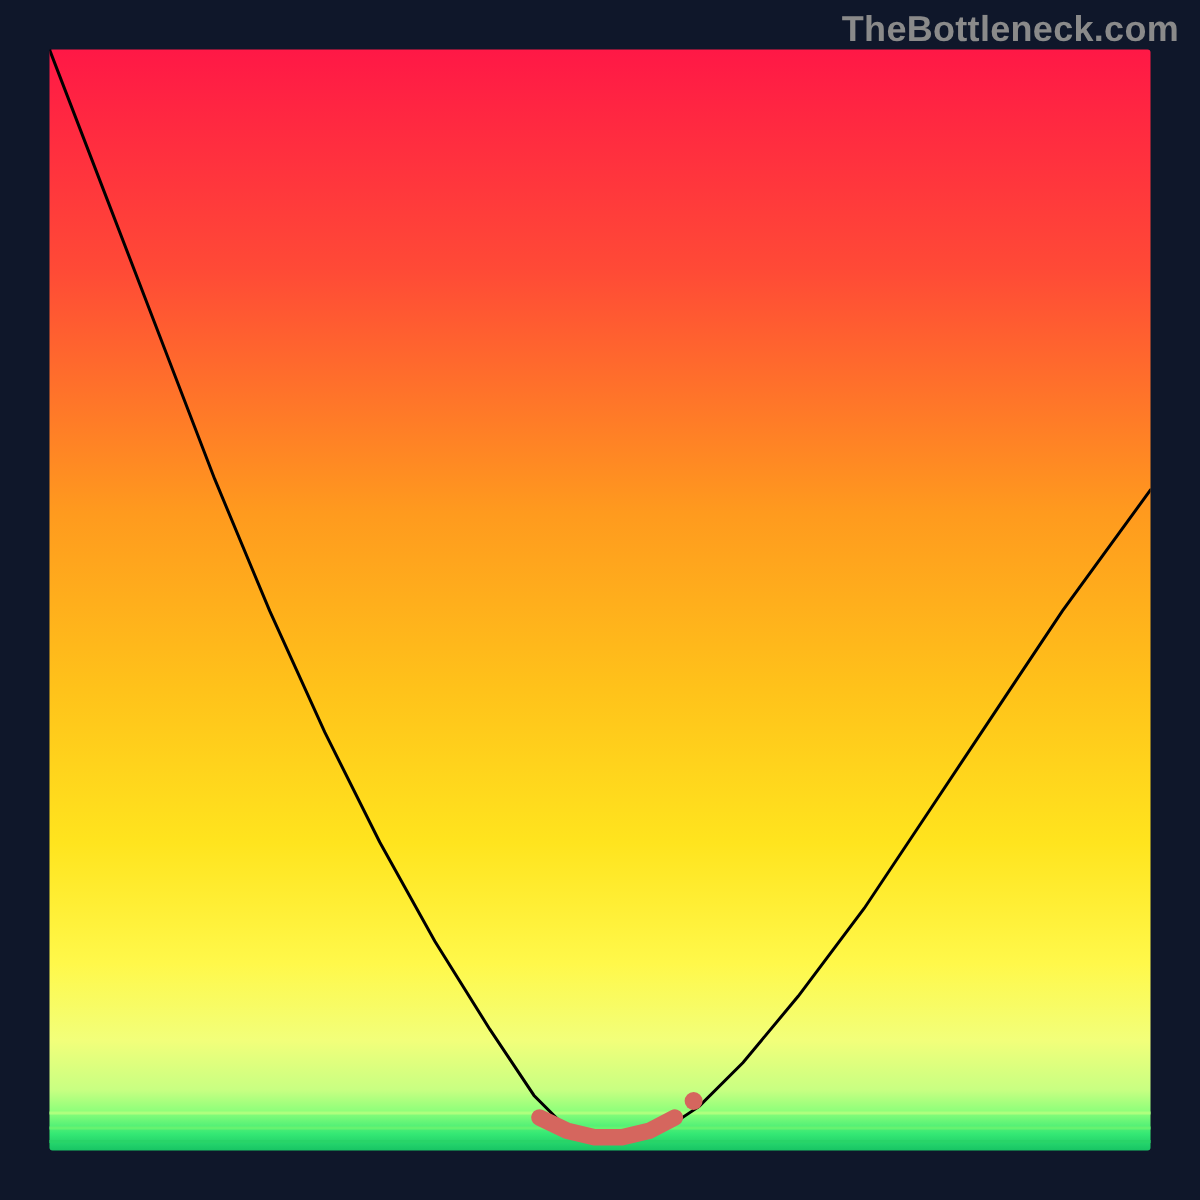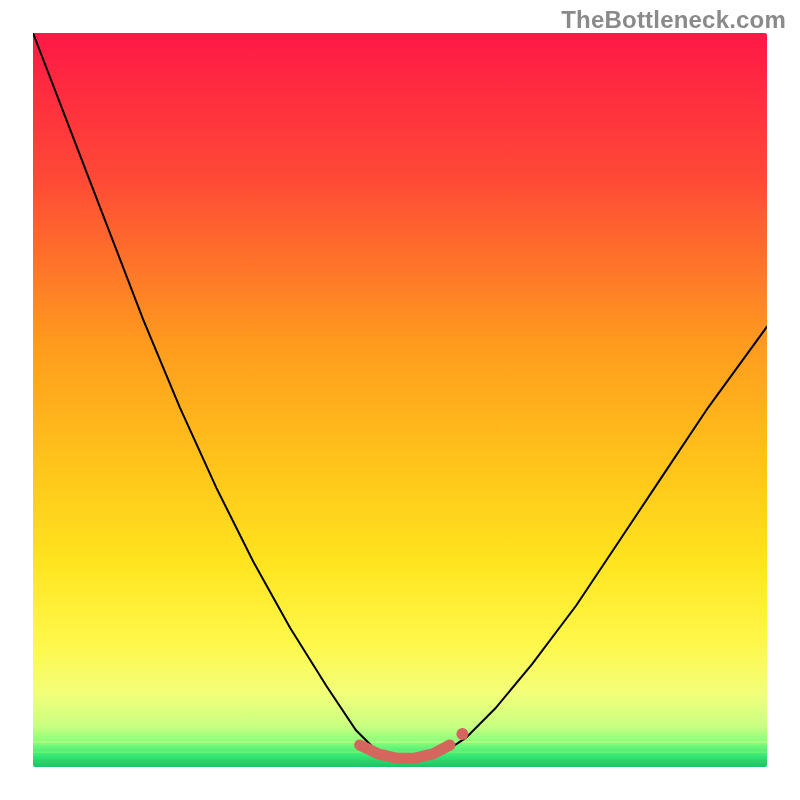--- a/index.html
+++ b/index.html
@@ -1,16 +1,16 @@
 <!DOCTYPE html>
 <html><head>
 <meta charset="utf-8">
 <style>
   html,body{margin:0;padding:0;width:800px;height:800px;background:#000;}
-  .stage{position:relative;width:800px;height:800px;background:#ffffff;overflow:hidden;}
+  .stage{position:relative;width:800px;height:800px;background:#0f172a;overflow:hidden;}
   .watermark{position:absolute;top:6px;right:14px;font-family:Arial,Helvetica,sans-serif;font-size:24px;font-weight:600;color:#8a8a8a;letter-spacing:.2px;}
   .plot{position:absolute;left:33px;top:33px;width:734px;height:734px;}
   .gradient{position:absolute;inset:0;border-radius:2px;}
   svg.curve{position:absolute;inset:0;}
   .green-band{position:absolute;left:0;right:0;}
 </style>
 </head>
 <body>
 <div class="stage">
 

